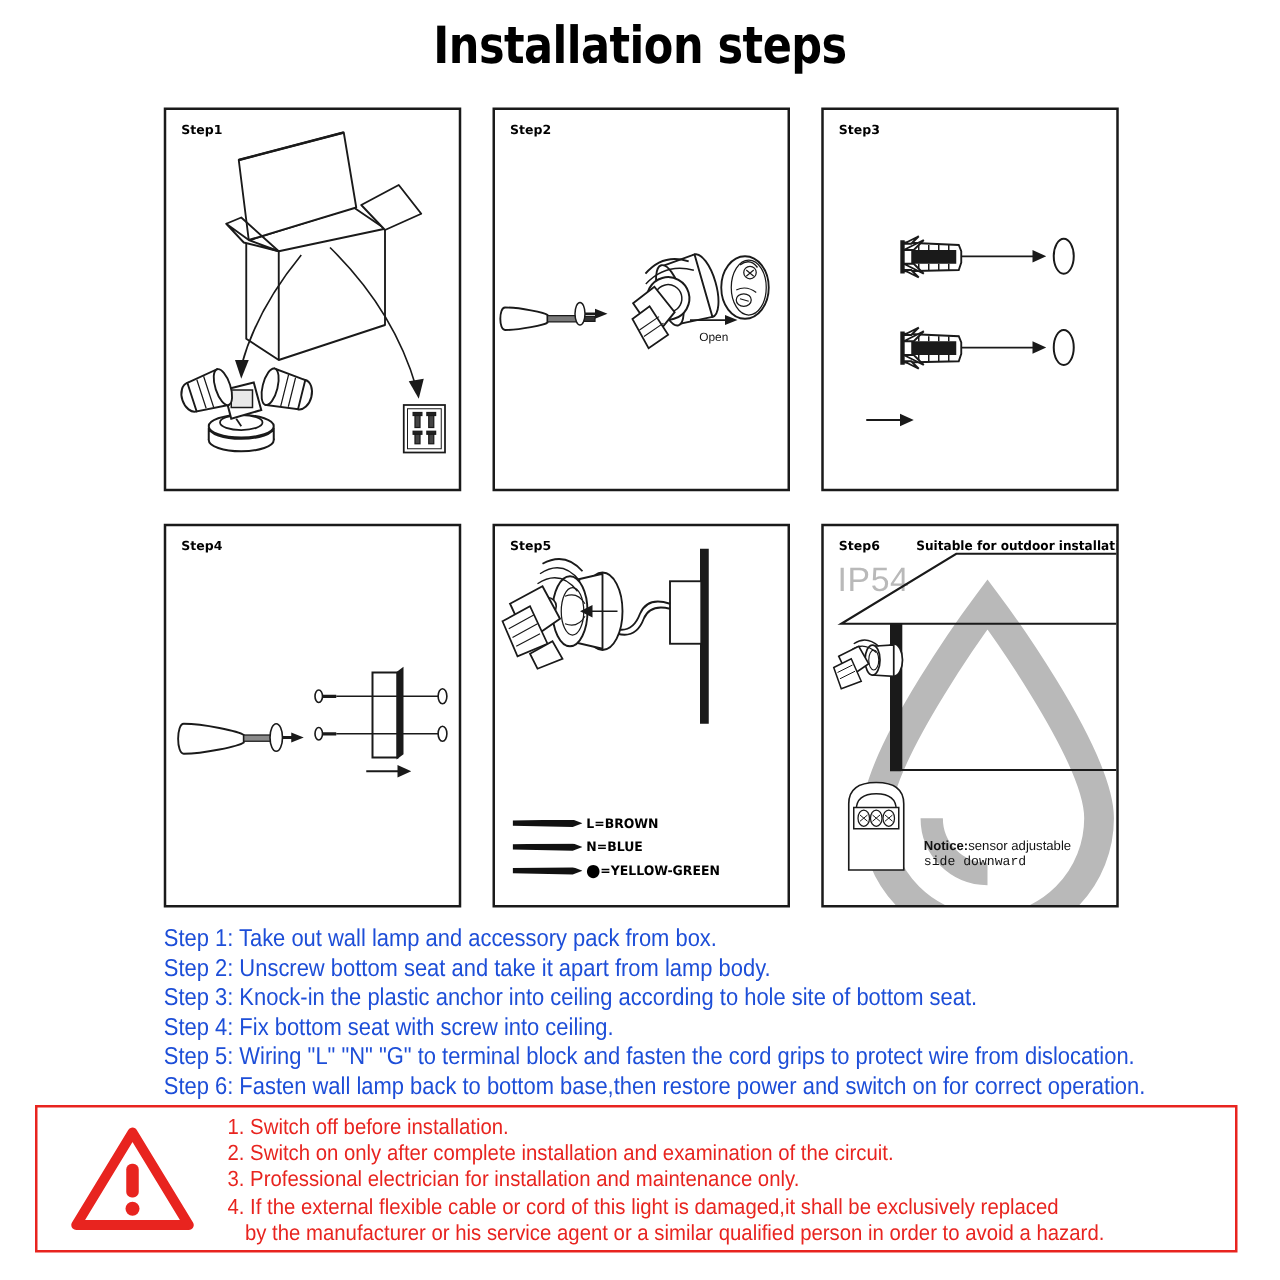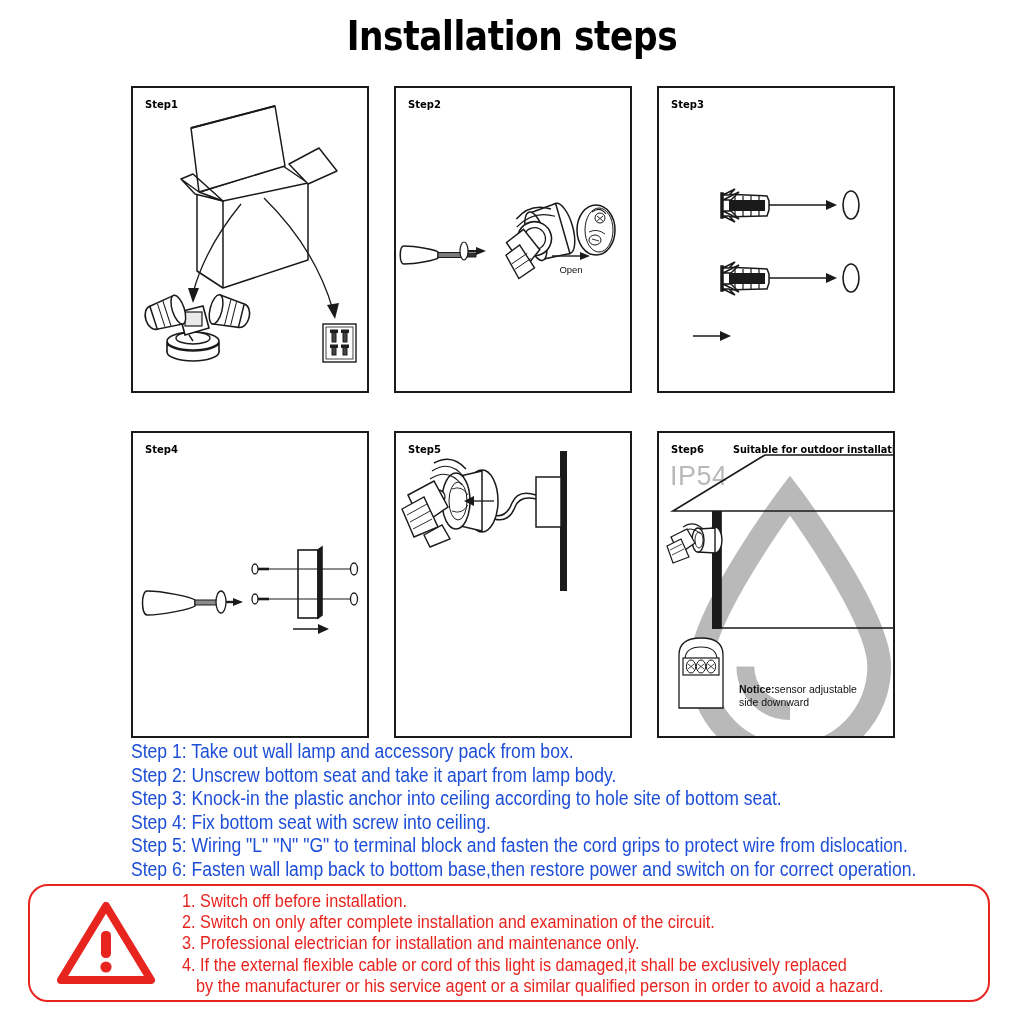--- a/index.html
+++ b/index.html
@@ -15,21 +15,21 @@
     position:absolute;left:0;top:12px;width:1024px;text-align:center;
     font-family:"DejaVu Sans", sans-serif;
     font-weight:bold;font-size:41px;letter-spacing:-0.5px;
     transform:scaleX(0.84);transform-origin:center top;
     color:#000;
   }
 
   
   .grid{position:absolute;left:131px;top:86px;width:766px;}
   .row{display:flex;gap:25px;}
-  .row + .row{margin-top:38px;}
+  .row + .row{margin-top:26px;}
   .panel{
     position:relative;width:238px;height:307px;
     border:2px solid #1a1a1a;background:#fff;box-sizing:border-box;
     overflow:hidden;
   }
   .panel .step-label{
     position:absolute;left:12px;top:11px;
     font-family:"DejaVu Sans", sans-serif;
     font-weight:bold;font-size:10px;color:#000;letter-spacing:0px;
   }
@@ -56,36 +56,36 @@
     font-family:"Liberation Sans", sans-serif;font-size:27px;color:#b9b9b9;
     letter-spacing:0.5px;display:flex;align-items:center;
   }
   .ip-drop{margin-left:1px;margin-bottom:3px;}
   .notice{
     position:absolute;left:80px;bottom:27px;width:150px;
     font-family:"Liberation Sans", sans-serif;font-size:10.5px;color:#111;
     line-height:13px;
   }
   .notice b{font-weight:bold;}
-  .notice .l2{display:block;}
+  .notice .l2{display:block;font-family:Liberation Mono, monospace;}
 
   
   .steps-text{
     position:absolute;left:131px;top:740px;width:830px;
     font-family:"Liberation Sans", sans-serif;
     font-size:19.5px;line-height:23.6px;color:#1d4ed8;
   }
   .steps-text div{
     transform:scaleX(0.90);transform-origin:left center;white-space:nowrap;
   }
 
   
   .warn-box{
     position:absolute;left:28px;top:884px;width:962px;height:118px;
-    border:2.5px solid #e8241f;border-radius:20px;box-sizing:border-box;
+    border:2.5px solid #e8241f;border-radius:0;box-sizing:border-box;
     background:#fff;display:flex;align-items:center;
   }
   .warn-icon{width:152px;flex:0 0 152px;display:flex;justify-content:center;align-items:center;}
   .warn-list{
     color:#e8241f;font-family:"Liberation Sans", sans-serif;
     font-size:17.5px;line-height:21.2px;padding-top:2px;
   }
   .warn-list div{transform:scaleX(0.93);transform-origin:left center;white-space:nowrap;}
   .warn-list .cont{padding-left:15px;}
 </style>
@@ -341,20 +341,34 @@
             <path d="M36 40 Q54 28 68 46" stroke-width="1.1" fill="none"></path>
             <ellipse cx="44" cy="58" rx="7" ry="7" fill="#fff" stroke-width="1.3"></ellipse>
 
             <path d="M14 56 L40 42 L54 68 L28 86 Z" fill="#fff" stroke-width="1.5"></path>
             <path d="M8 70 L30 58 L44 88 L20 98 Z" fill="#fff" stroke-width="1.4"></path>
             <path d="M13 76 L33 65 M16 83 L36 72 M19 90 L38 80" stroke-width="0.9"></path>
             <path d="M30 96 L48 86 L56 100 L36 108 Z" fill="#fff" stroke-width="1.4"></path>
           </g>
         </svg>
 
+        <div class="legend">
+          <div class="legend-row">
+            <span class="legend-wire"></span>
+            <span class="legend-txt">L=BROWN</span>
+          </div>
+          <div class="legend-row">
+            <span class="legend-wire"></span>
+            <span class="legend-txt">N=BLUE</span>
+          </div>
+          <div class="legend-row">
+            <span class="legend-wire"></span>
+            <span class="legend-txt">⬤=YELLOW-GREEN</span>
+          </div>
+        </div>
       </div>
 
       <div class="panel">
         <div class="step-label">Step6</div>
         <div class="outdoor-head">Suitable for outdoor installation</div>
 
         <div class="ip-rating">
           <span>IP54</span>
           <svg class="ip-drop" width="16" height="20" viewBox="0 0 16 20">
             <path d="M8 2 C8 2 14 10 14 13.5 A6 6 0 0 1 2 13.5 C2 10 8 2 8 2 Z" fill="none" stroke="#b9b9b9" stroke-width="1.6"></path>

